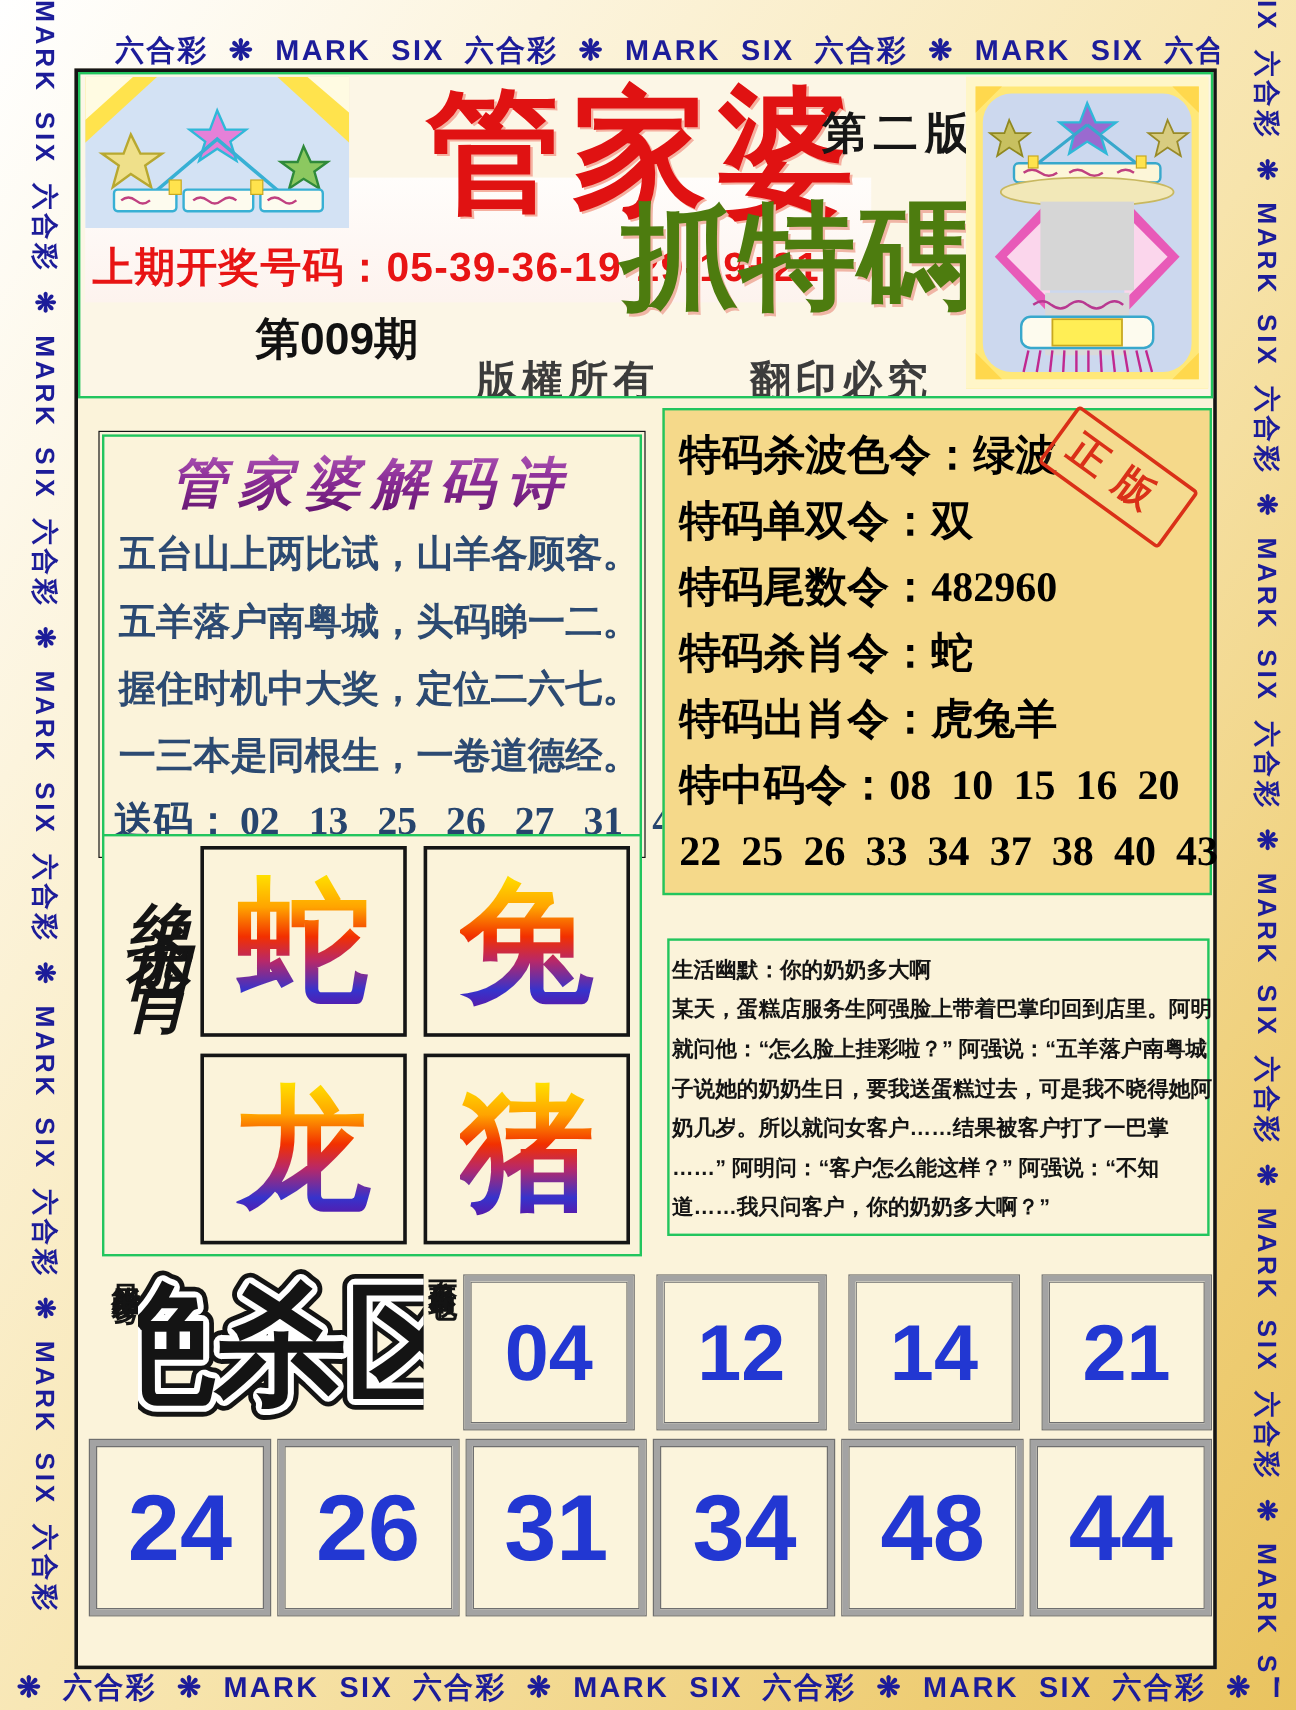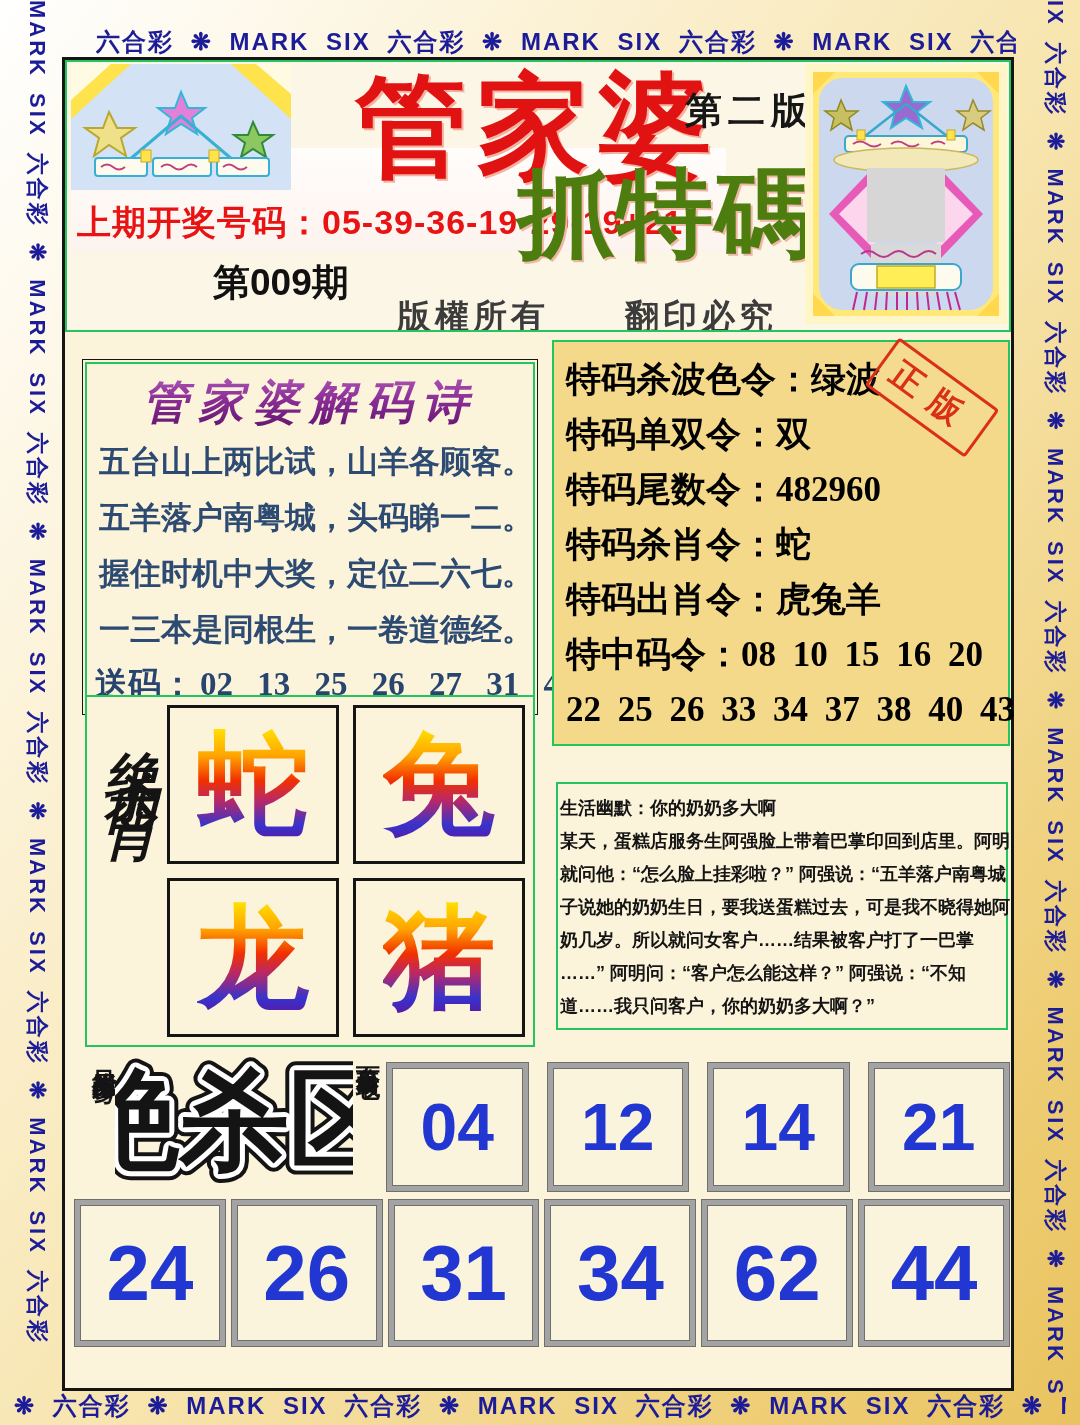--- a/index.html
+++ b/index.html
@@ -245,21 +245,21 @@
       <div class="numbox">
           <span>26</span>
         </div>
       <div class="numbox">
           <span>31</span>
         </div>
       <div class="numbox">
           <span>34</span>
         </div>
       <div class="numbox">
-          <span>62</span>
+          <span>48</span>
         </div>
       <div class="numbox">
           <span>44</span>
         </div>
     </div>
 
   </div>
 </div>
 
 </body></html>

